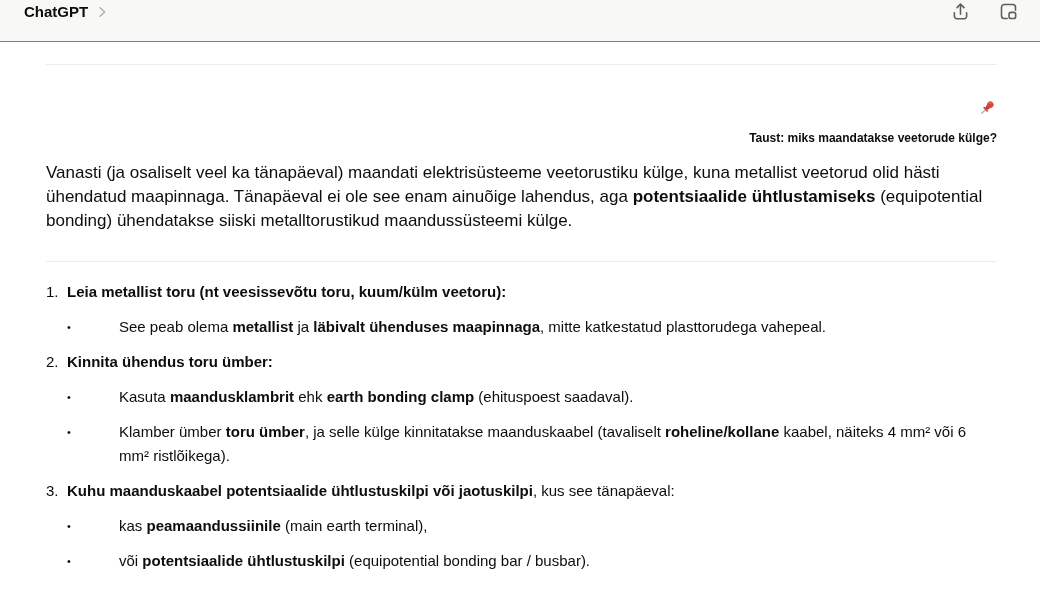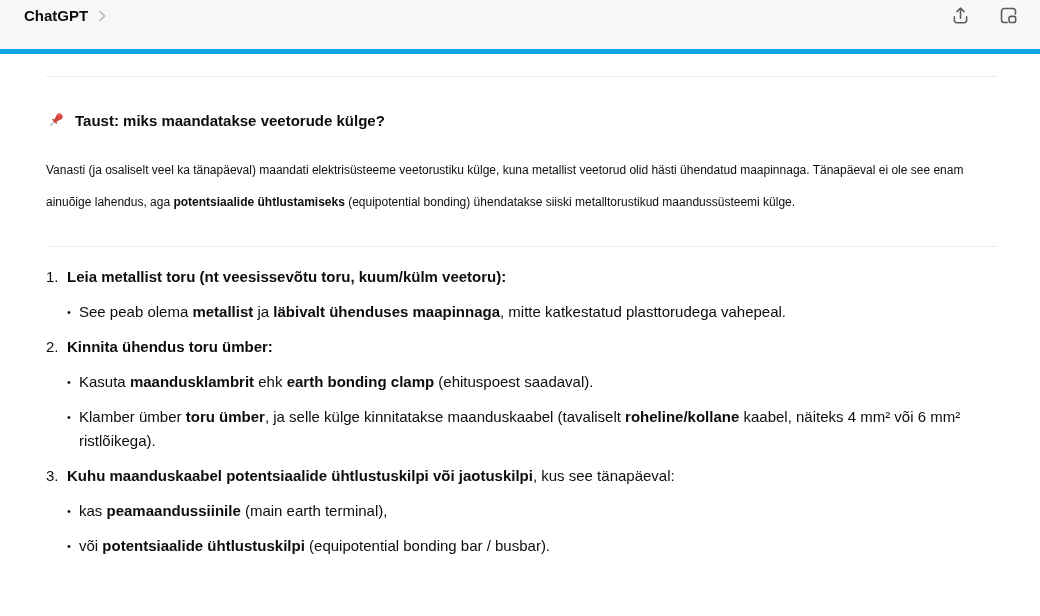--- a/index.html
+++ b/index.html
@@ -7,23 +7,23 @@
   body {
     width: 1040px; height: 616px;
     background: #ffffff;
     font-family: "Liberation Sans", "DejaVu Sans", sans-serif;
     color: #0d0d0d;
     overflow: hidden;
   }
 
   
   .topbar {
-    height: 54px;
+    height: 42px;
     background: #f8f8f7;
-    border-bottom: 5px solid #0ea5e9;
+    border-bottom: 1px solid #0ea5e9;
     display: flex;
     align-items: center;
     justify-content: space-between;
     padding: 0 16px 18px 24px;
   }
   .topbar-left { display: flex; align-items: center; gap: 6px; }
   .app-title { font-size: 15px; font-weight: 700; color: #0d0d0d; }
   .chevron-right svg { display: block; }
   .topbar-actions { display: flex; align-items: center; gap: 16px; }
   .icon-btn {
@@ -40,34 +40,35 @@
   }
   .rule {
     border: none;
     border-top: 1px solid #ececec;
     margin: 0;
   }
   .rule-2 { margin-top: 28px; }
 
   h3.msg-heading {
     margin: 33px 0 0 0;
-    font-size: 15px;
+    font-size: 12px;
     font-weight: 700;
     line-height: 22px;
     display: flex;
-    align-items: flex-start;
+    align-items: flex-end;
     gap: 9px;
+    flex-direction: column;
   }
   .emoji-icon { display: inline-flex; }
   .emoji-icon svg { display: block; }
 
   p.msg-paragraph {
-    margin: 22px 0 0 0;
-    font-size: 12px;
-    line-height: 32px;
+    margin: 12px 0 0 0;
+    font-size: 17px;
+    line-height: 24px;
   }
 
   .b { font-weight: 700; }
 
   .num-list { margin: 18px 0 0 0; }
   .num-item { margin-bottom: 11px; }
   .num-row {
     display: flex;
     font-size: 15px;
     line-height: 24px;
@@ -85,21 +86,21 @@
     line-height: 24px;
     margin-bottom: 11px;
   }
   .bullet-dot {
     width: 12px;
     flex: 0 0 12px;
     font-size: 11px;
     line-height: 24px;
     color: #0d0d0d;
   }
-  .sub-text { flex: 1; }
+  .sub-text { flex: 1; margin-left: 40px; }
 </style>
 </head>
 <body>
 
 <header class="topbar">
   <div class="topbar-left">
     <span class="app-title">ChatGPT</span>
     <span class="chevron-right">
       <svg width="16" height="16" viewBox="0 0 24 24" fill="none" stroke="#b0b0ae" stroke-width="2.2" stroke-linecap="round" stroke-linejoin="round">
         <polyline points="9 5.5 16 12 9 18.5"></polyline>

